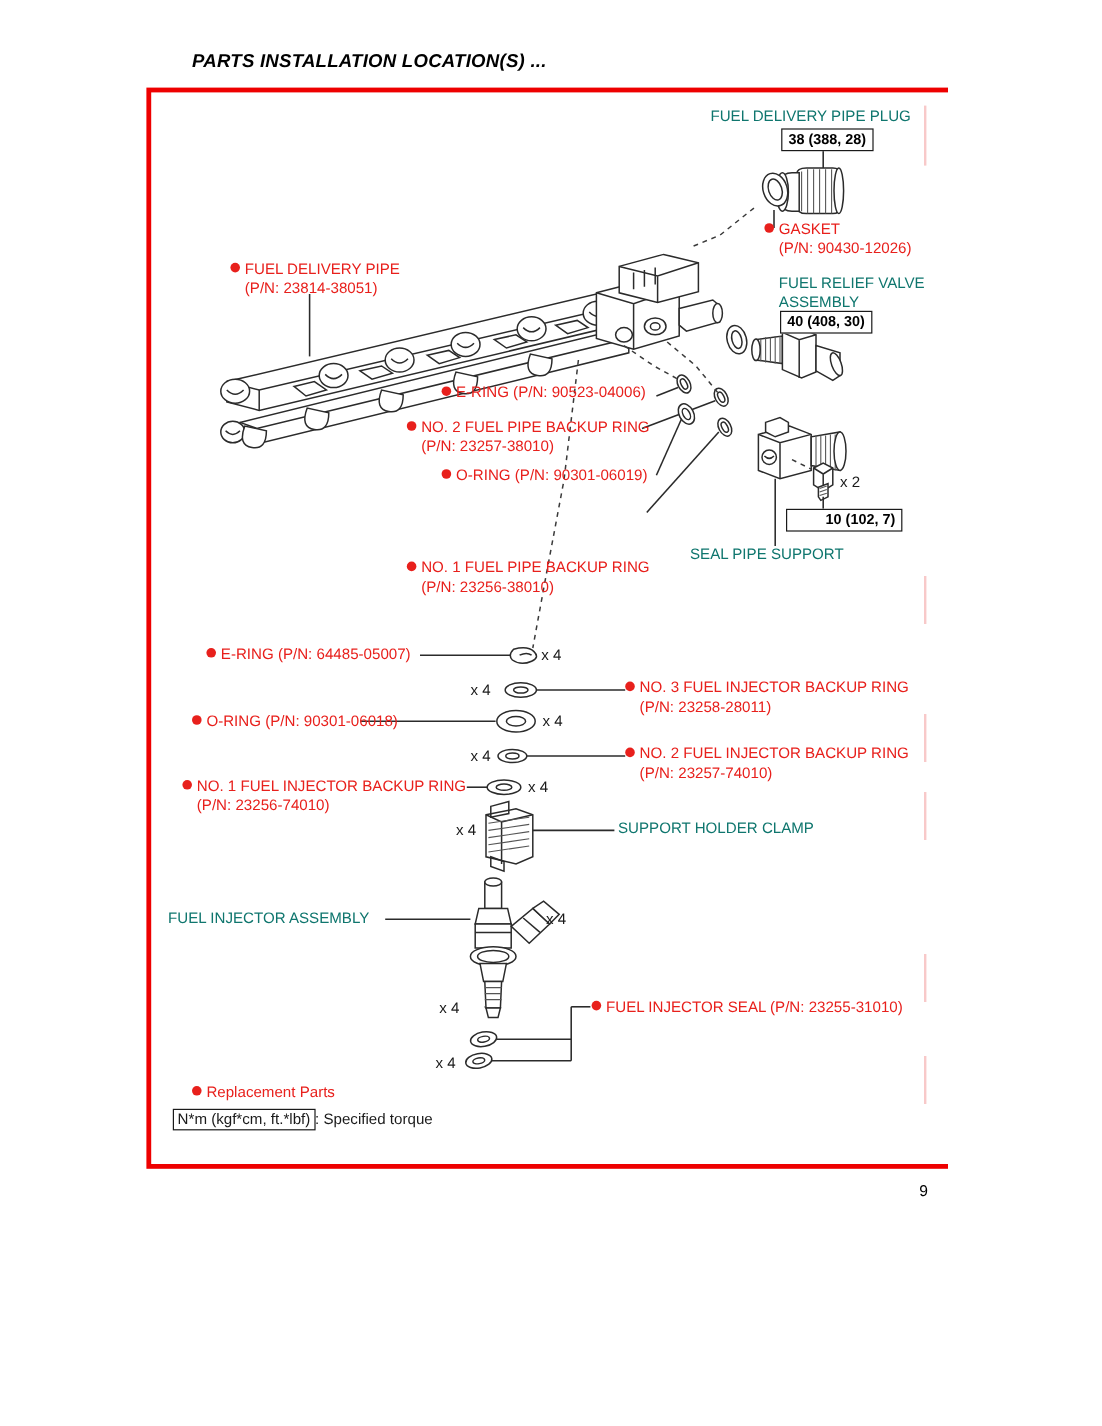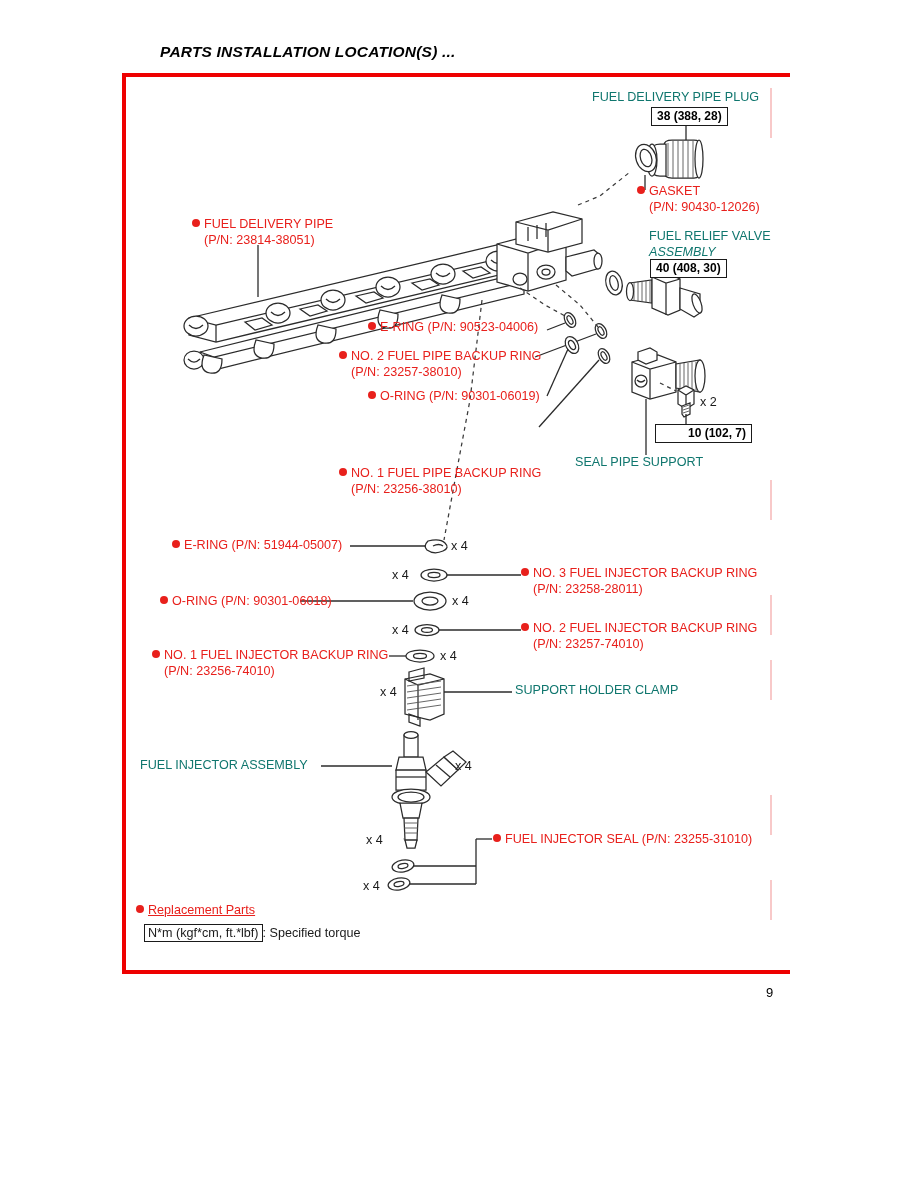--- a/index.html
+++ b/index.html
@@ -60,21 +60,21 @@
   }
   
   .lbl {
     position: absolute;
     font-size: 12.6px;
     line-height: 15.5px;
     white-space: nowrap;
   }
   .lbl.black { color: #0f766e; }
   .lbl.red   { color: #e8201c; }
-  .lbl .l2 { display: block; font-style: italic; }
+  .lbl .l2 { display: block; }
   .bullet {
     display: inline-block;
     width: 8px; height: 8px;
     border-radius: 50%;
     background: #e8201c;
     margin-right: 4px;
     vertical-align: 1px;
   }
   .indent { padding-left: 12px; display: block; }
   
@@ -92,25 +92,24 @@
   
   .qty {
     position: absolute;
     font-size: 12.6px;
     color: #1a1a1a;
     white-space: nowrap;
   }
   
   .legend-rep {
     position: absolute;
-    left: 136px; top: 903px;
+    left: 160px; top: 903px;
     font-size: 12.6px;
     color: #e8201c;
     white-space: nowrap;
-    text-decoration: underline;
   }
   .legend-torque-wrap {
     position: absolute;
     left: 144px; top: 924px;
     font-size: 12.6px;
     color: #1a1a1a;
     white-space: nowrap;
   }
   .legend-box {
     border: 1.4px solid #1a1a1a;
@@ -423,21 +422,21 @@
     <span class="bullet"></span><span>NO. 1 FUEL PIPE BACKUP RING</span>
     <span class="indent">(P/N: 23256-38010)</span>
   </div>
 
   <div class="qty" style="left:700px; top:395px;">x 2</div>
   <div class="torque" style="left:655px; top:424px;padding-left:32px;">10 (102, 7)</div>
 
   <div class="lbl black" style="left:575px; top:455px;">SEAL PIPE SUPPORT</div>
 
   <div class="lbl red" style="left:172px; top:538px;">
-    <span class="bullet"></span><span>E-RING (P/N: 51944-05007)</span>
+    <span class="bullet"></span><span>E-RING (P/N: 64485-05007)</span>
   </div>
   <div class="qty" style="left:451px; top:539px;">x 4</div>
 
   <div class="qty" style="left:392px; top:568px;">x 4</div>
   <div class="lbl red" style="left:521px; top:566px;">
     <span class="bullet"></span><span>NO. 3 FUEL INJECTOR BACKUP RING</span>
     <span class="indent">(P/N: 23258-28011)</span>
   </div>
 
   <div class="lbl red" style="left:160px; top:594px;">

